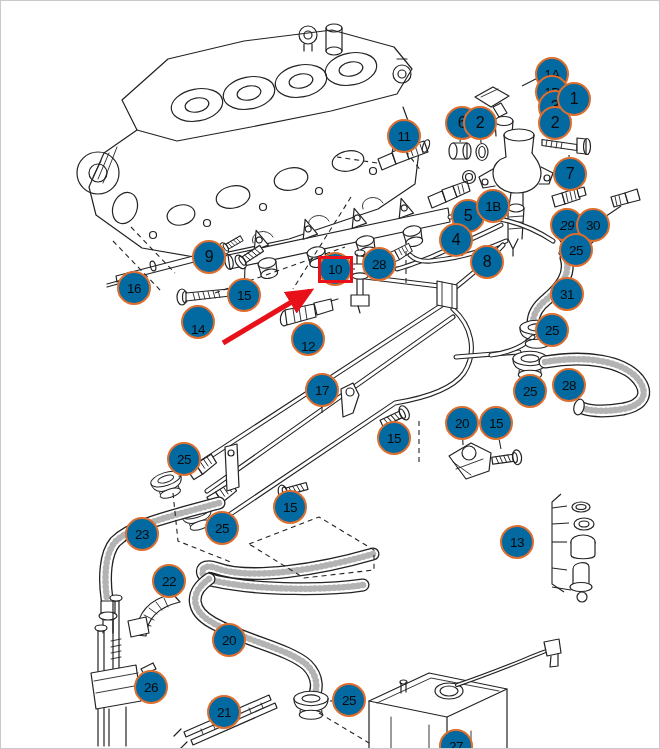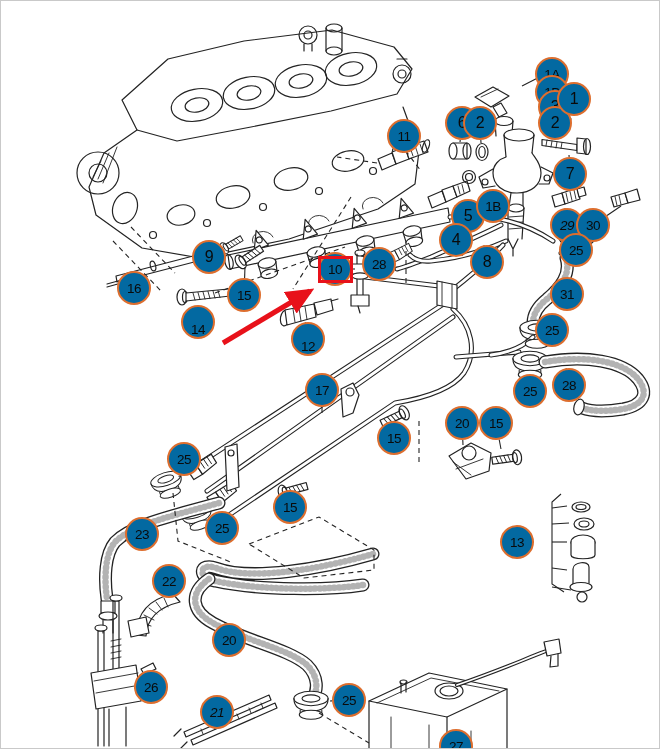--- a/index.html
+++ b/index.html
@@ -536,21 +536,21 @@
       </div>
       <div class="callout small" style="left: 168px; top: 580px; align-items: center;">
         <span>22</span>
       </div>
       <div class="callout small" style="left: 228px; top: 639px; text-align: center;">
         <span>20</span>
       </div>
       <div class="callout small" style="left: 150px; top: 686px;">
         <span>26</span>
       </div>
-      <div class="callout small" style="left: 216px; top: 711px; font-style: italic;">
+      <div class="callout small" style="left: 223px; top: 711px;">
         <span>21</span>
       </div>
       <div class="callout small" style="left: 348px; top: 699px;">
         <span>25</span>
       </div>
       <div class="callout small" style="left: 455px; top: 745px;">
         <span>27</span>
       </div>
     </div>
 <div class="hl-box" style="left: 317px; top: 255px; width: 35px; height: 27px;"></div>

